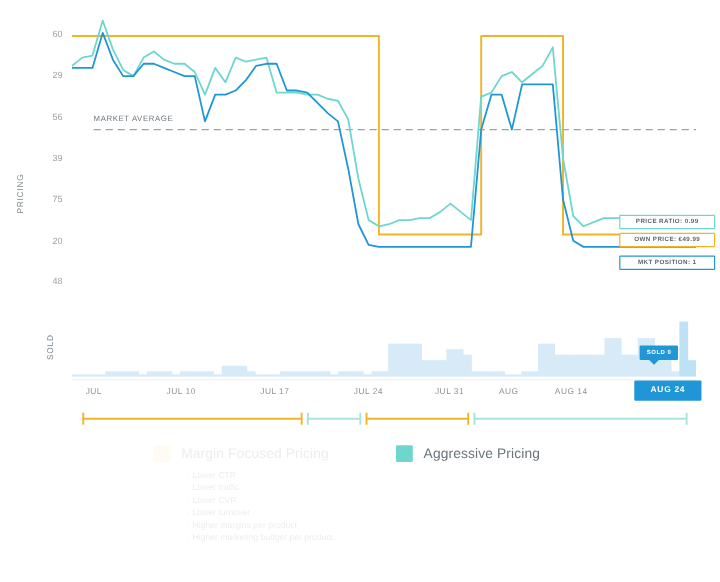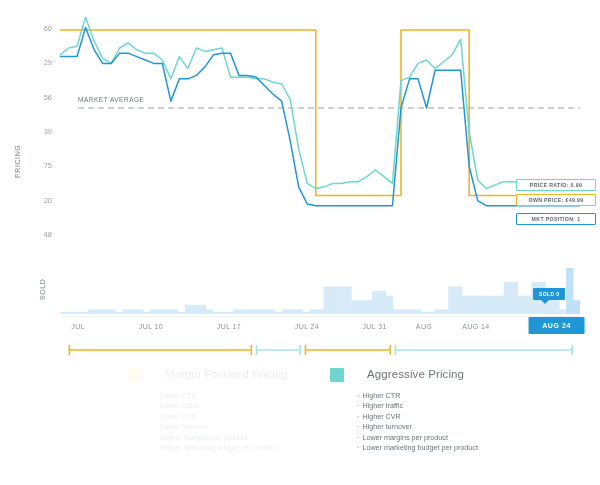--- a/index.html
+++ b/index.html
@@ -172,22 +172,22 @@
   
   .legend {
     position: absolute;
     top: 368px;
   }
   .legend.left  { left: 128px; opacity: 0.13; }
   .legend.right { left: 330px; }
 
   .legend-head {
     display: flex;
-    align-items: flex-start;
-    gap: 23px;
+    align-items: flex-end;
+    gap: 9px;
     height: 17px;
   }
   .legend-swatch {
     width: 14px;
     height: 14px;
     border-radius: 1px;
     flex: none;
   }
   .legend-title {
     font-size: 11.5px;
@@ -371,23 +371,15 @@
         <li>Higher margins per product</li>
         <li>Higher marketing budget per product</li>
       </ul>
   </div>
 
   <div class="legend right">
     <div class="legend-head">
       <span class="legend-swatch" style="background: rgb(111, 214, 207);"></span>
       <span class="legend-title">Aggressive Pricing</span>
     </div>
-    <ul>
-        <li>Higher CTR</li>
-        <li>Higher traffic</li>
-        <li>Higher CVR</li>
-        <li>Higher turnover</li>
-        <li>Lower margins per product</li>
-        <li>Lower marketing budget per product</li>
-      </ul>
   </div>
 
 </div>
 
 </body></html>

